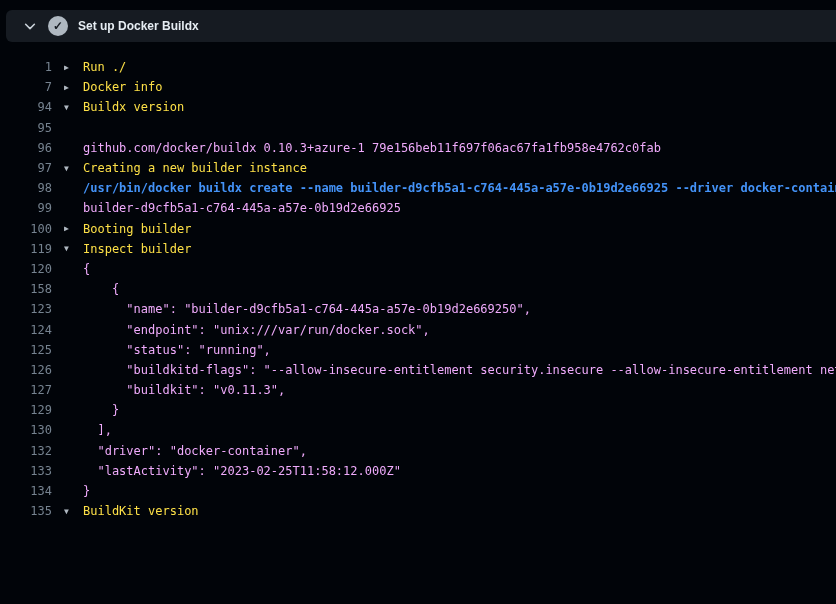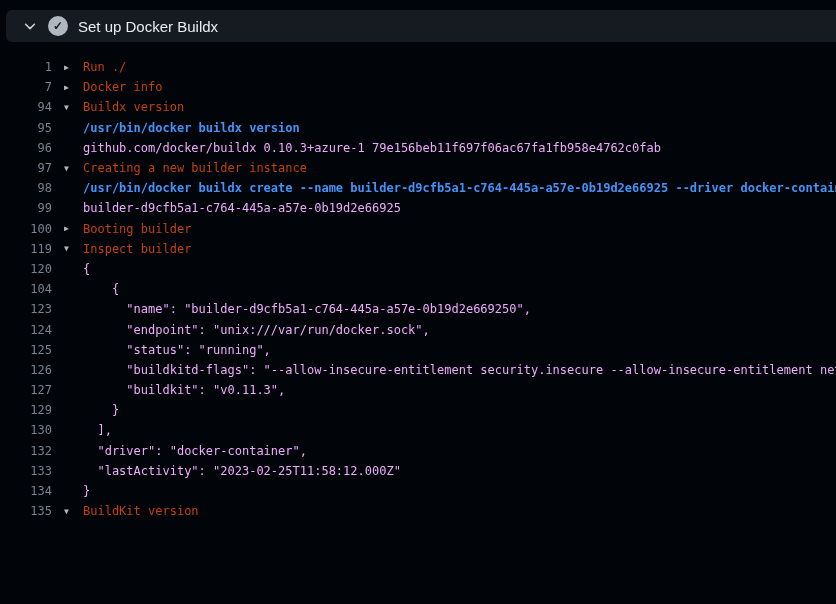--- a/index.html
+++ b/index.html
@@ -35,22 +35,22 @@
     color: #161b22;
     font-size: 12px;
     font-weight: 700;
     display: flex; align-items: center; justify-content: center;
     flex-shrink: 0;
     line-height: 1;
   }
   .step-title {
     margin-left: 10px;
     color: #e6edf3;
-    font-size: 15px;
-    font-weight: 400;
+    font-size: 12px;
+    font-weight: 700;
     white-space: nowrap;
   }
   .log {
     padding-top: 15px;
     font-family: "DejaVu Sans Mono", "Liberation Mono", monospace;
     font-size: 12px;
   }
   .log-line {
     height: 20.2px;
     display: flex;
@@ -72,21 +72,21 @@
     white-space: pre;
     flex-shrink: 0;
   }
   .arrow {
     display: inline-block;
     width: 19px;
     flex-shrink: 0;
     color: #afb8c1;
     font-size: 8px;
   }
-  .t-group   { color: #c2410c; }
+  .t-group   { color: #fde047; }
   .t-command { color: #4493f8; font-weight: 700; }
   .t-output  { color: #f0abfc; text-align: right; }
   .grp { cursor: pointer; }
 </style>
 </head>
 <body>
 
 <div class="step-header">
   <span class="chev">
     <svg width="14" height="14" viewBox="0 0 16 16">
@@ -117,24 +117,20 @@
   <div class="log-line grp">
     <span class="num">94</span>
     <span class="line-body">
       <span class="arrow">▼</span>
       <span class="line-text t-group">Buildx version</span>
     </span>
   </div>
 
   <div class="log-line">
     <span class="num">95</span>
-    <span class="line-body">
-      <span class="arrow"></span>
-      <span class="line-text t-command">/usr/bin/docker buildx version</span>
-    </span>
   </div>
 
   <div class="log-line">
     <span class="num">96</span>
     <span class="line-body">
       <span class="arrow"></span>
       <span class="line-text t-output">github.com/docker/buildx 0.10.3+azure-1 79e156beb11f697f06ac67fa1fb958e4762c0fab</span>
     </span>
   </div>
 
@@ -181,21 +177,21 @@
   <div class="log-line">
     <span class="num">120</span>
     <span class="line-body">
       <span class="arrow"></span>
       <span class="line-text t-output">{</span>
     </span>
   </div>
 
 
   <div class="log-line">
-    <span class="num">104</span>
+    <span class="num">158</span>
     <span class="line-body">
       <span class="arrow"></span>
       <span class="line-text t-output">    {</span>
     </span>
   </div>
 
   <div class="log-line">
     <span class="num">123</span>
     <span class="line-body">
       <span class="arrow"></span>

